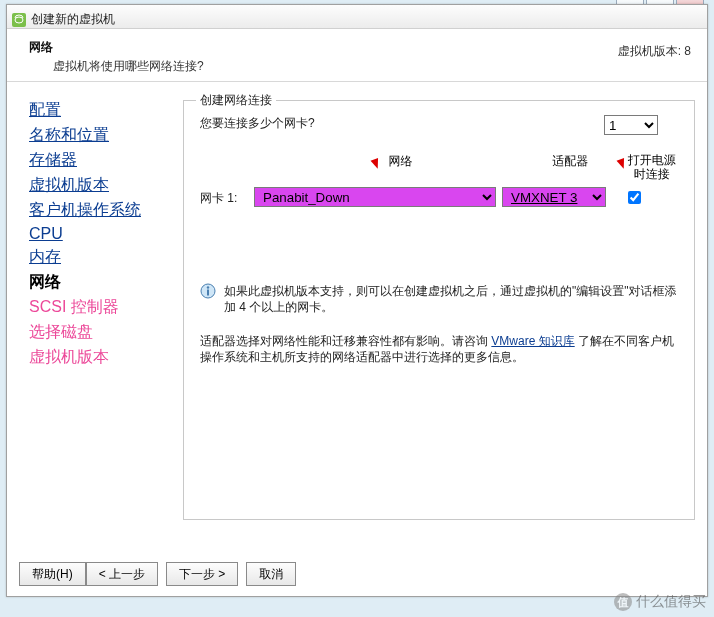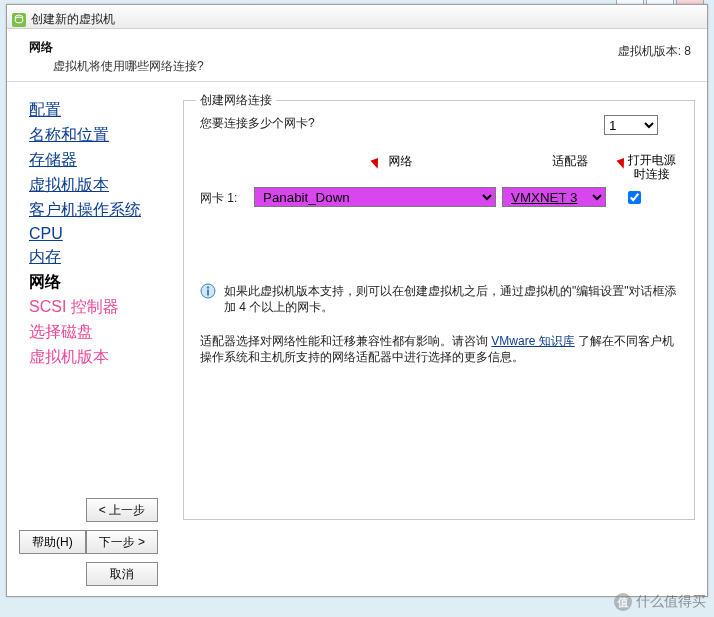--- a/index.html
+++ b/index.html
@@ -122,21 +122,21 @@
     }
     .btn {
       height: 24px;
       padding: 0 12px;
       background: linear-gradient(#fdfdfd,#e8e8e8);
       border: 1px solid #8a8a8a;
       cursor: pointer;
       font-size: 12px;
       font-family: inherit;
     }
-    .footer-right { display: flex; gap: 8px; flex-direction: column; }
+    .footer-right { display: flex; gap: 8px; }
     .win-ctrl-group {
       position: absolute;
       right: 10px; top: 0;
       display: flex; gap: 2px;
     }
     .win-ctrl {
       width: 28px; height: 18px;
       background: linear-gradient(#fdfdfdcc,#d9e4eccc);
       border: 1px solid #9aaabb;
       border-top: none;

